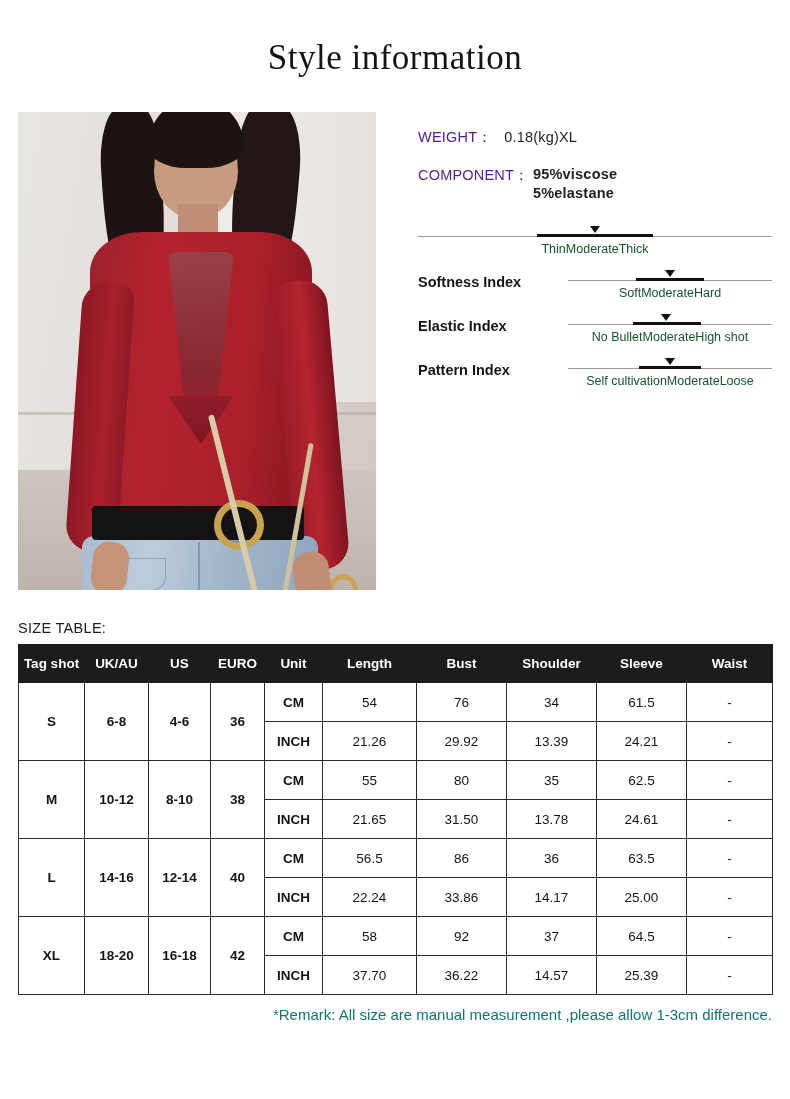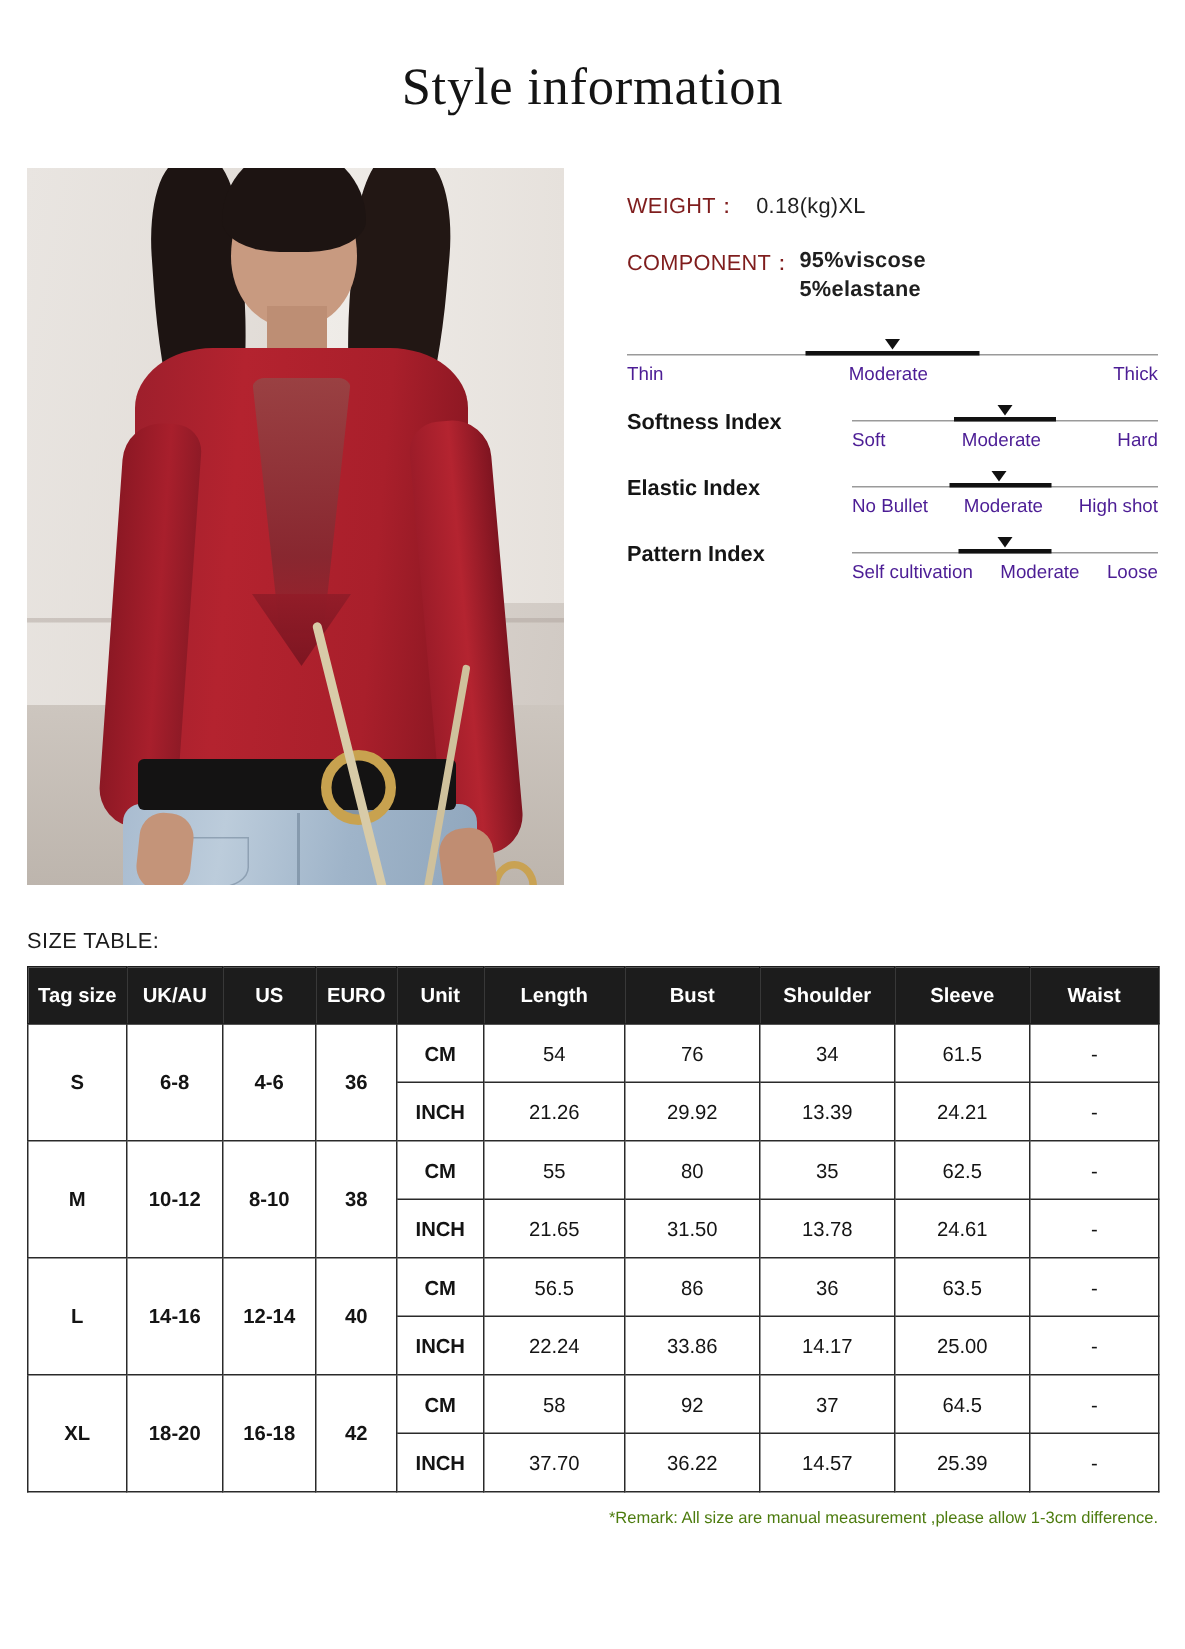--- a/index.html
+++ b/index.html
@@ -213,21 +213,21 @@
     flex: 1;
     padding-left: 42px;
     padding-top: 16px;
   }
   .info-row {
     font-size: 14.5px;
     color: #1f1f1f;
     margin-bottom: 19px;
     letter-spacing: 0.2px;
   }
-  .info-row .lbl { color: #7f1d1d; }
+  .info-row .lbl { color: #4c1d95; }
   .info-row .val { font-weight: normal; margin-left: 8px; }
   .comp-lines { display: inline-block; vertical-align: top; }
   .comp-lines div { font-weight: bold; }
   .comp-lines div + div { margin-top: 3px; }
 
   .index-desc {
     font-size: 14px;
     margin-top: 26px;
     margin-bottom: 8px;
     color: #1f1f1f;
@@ -268,23 +268,23 @@
     position: absolute;
     top: -10px;
     width: 0; height: 0;
     border-left: 5px solid transparent;
     border-right: 5px solid transparent;
     border-top: 7px solid #111;
     transform: translateX(-50%);
   }
   .idx-ticks {
     display: flex;
-    justify-content: space-between;
+    justify-content: center;
     font-size: 12.5px;
-    color: #4c1d95;
+    color: #14532d;
     margin-top: 5px;
   }
   .idx-ticks span:nth-child(2) { text-align: center; }
   .idx-ticks span:nth-child(3) { text-align: right; }
 
   
   .size-title {
     font-size: 14.5px;
     color: #1c1c1c;
     margin: 30px 0 8px 18px;
@@ -311,22 +311,22 @@
     height: 39px;
     color: #141414;
   }
   td.tag, td.ukau, td.us, td.euro {
     font-weight: bold;
     font-size: 16px;
   }
   td.unit { font-weight: bold; font-size: 13px; }
   .remark {
     text-align: right;
-    font-size: 11px;
-    color: #4d7c0f;
+    font-size: 15px;
+    color: #0f766e;
     margin: 11px 18px 0 0;
   }
 </style>
 </head>
 <body>
 
 <h1 class="page-title">Style information</h1>
 
 <div class="top-wrap">
 
@@ -455,21 +455,21 @@
       <col style="width:54px">
     <col style="width:58px">
       <col style="width:94px">
       <col style="width:90px">
       <col style="width:90px">
     <col style="width:90px">
       <col style="width:86px">
   </colgroup>
   <thead>
     <tr>
-      <th>Tag size</th>
+      <th>Tag shot</th>
       <th>UK/AU</th>
       <th>US</th>
       <th>EURO</th>
       <th>Unit</th>
       <th>Length</th>
       <th>Bust</th>
       <th>Shoulder</th>
       <th>Sleeve</th>
       <th>Waist</th>
     </tr>

